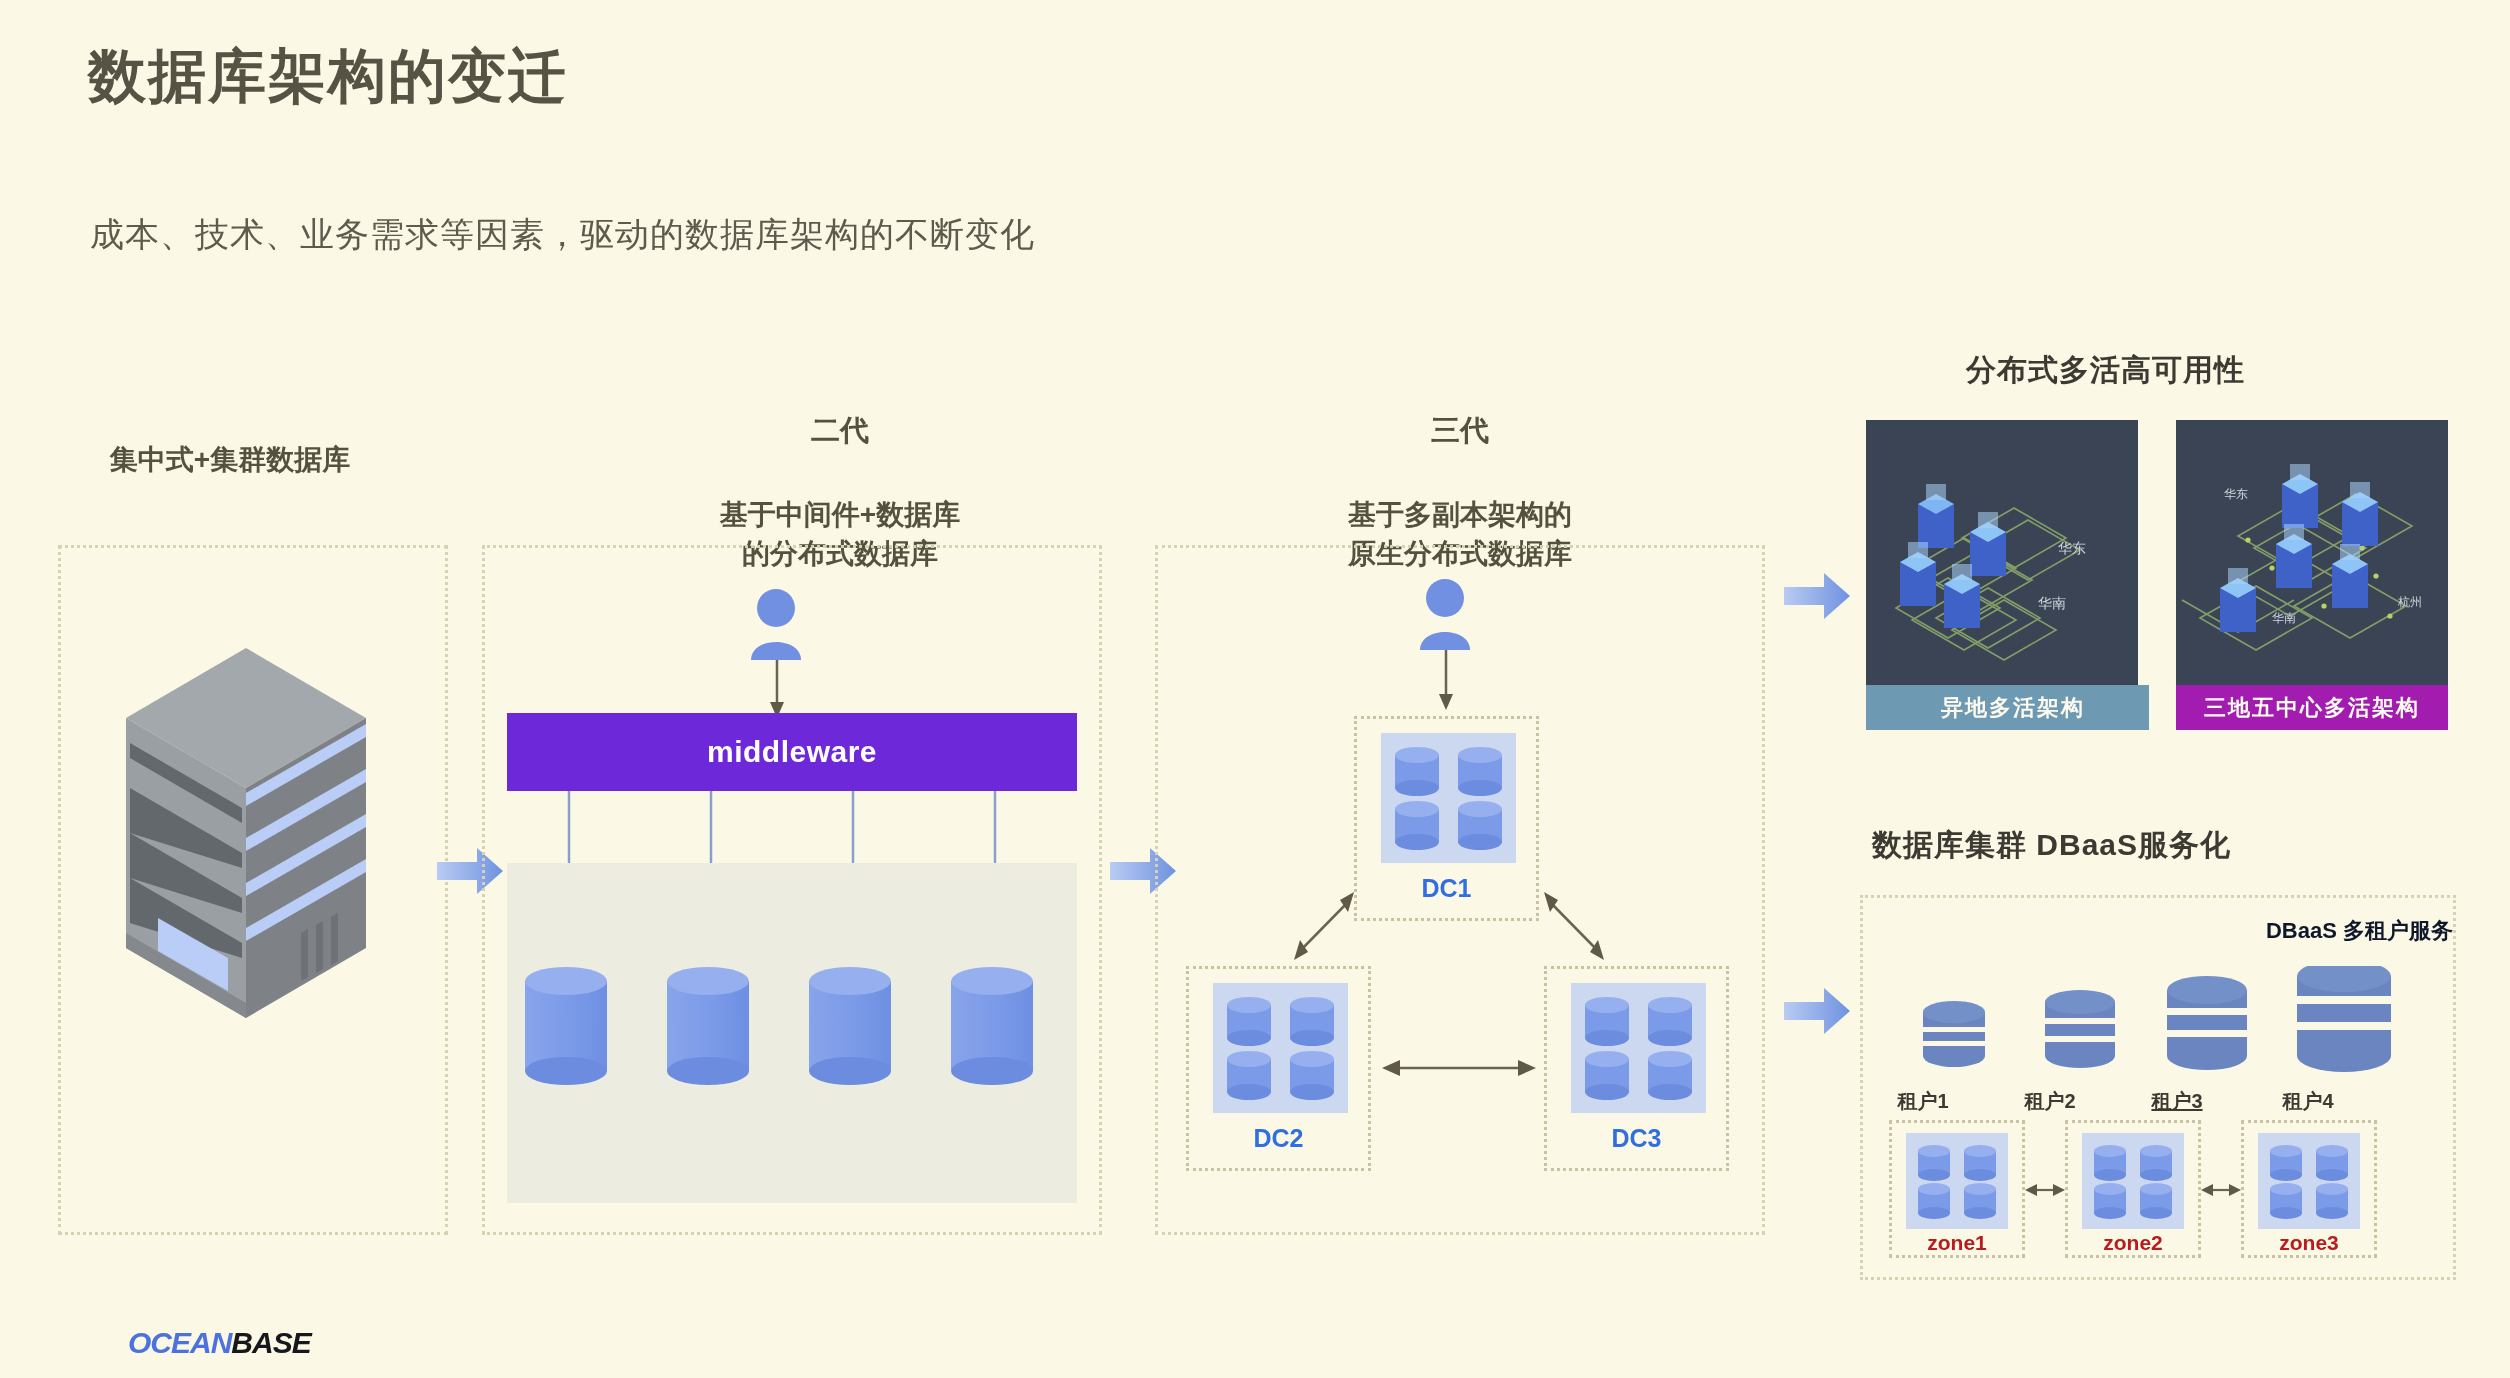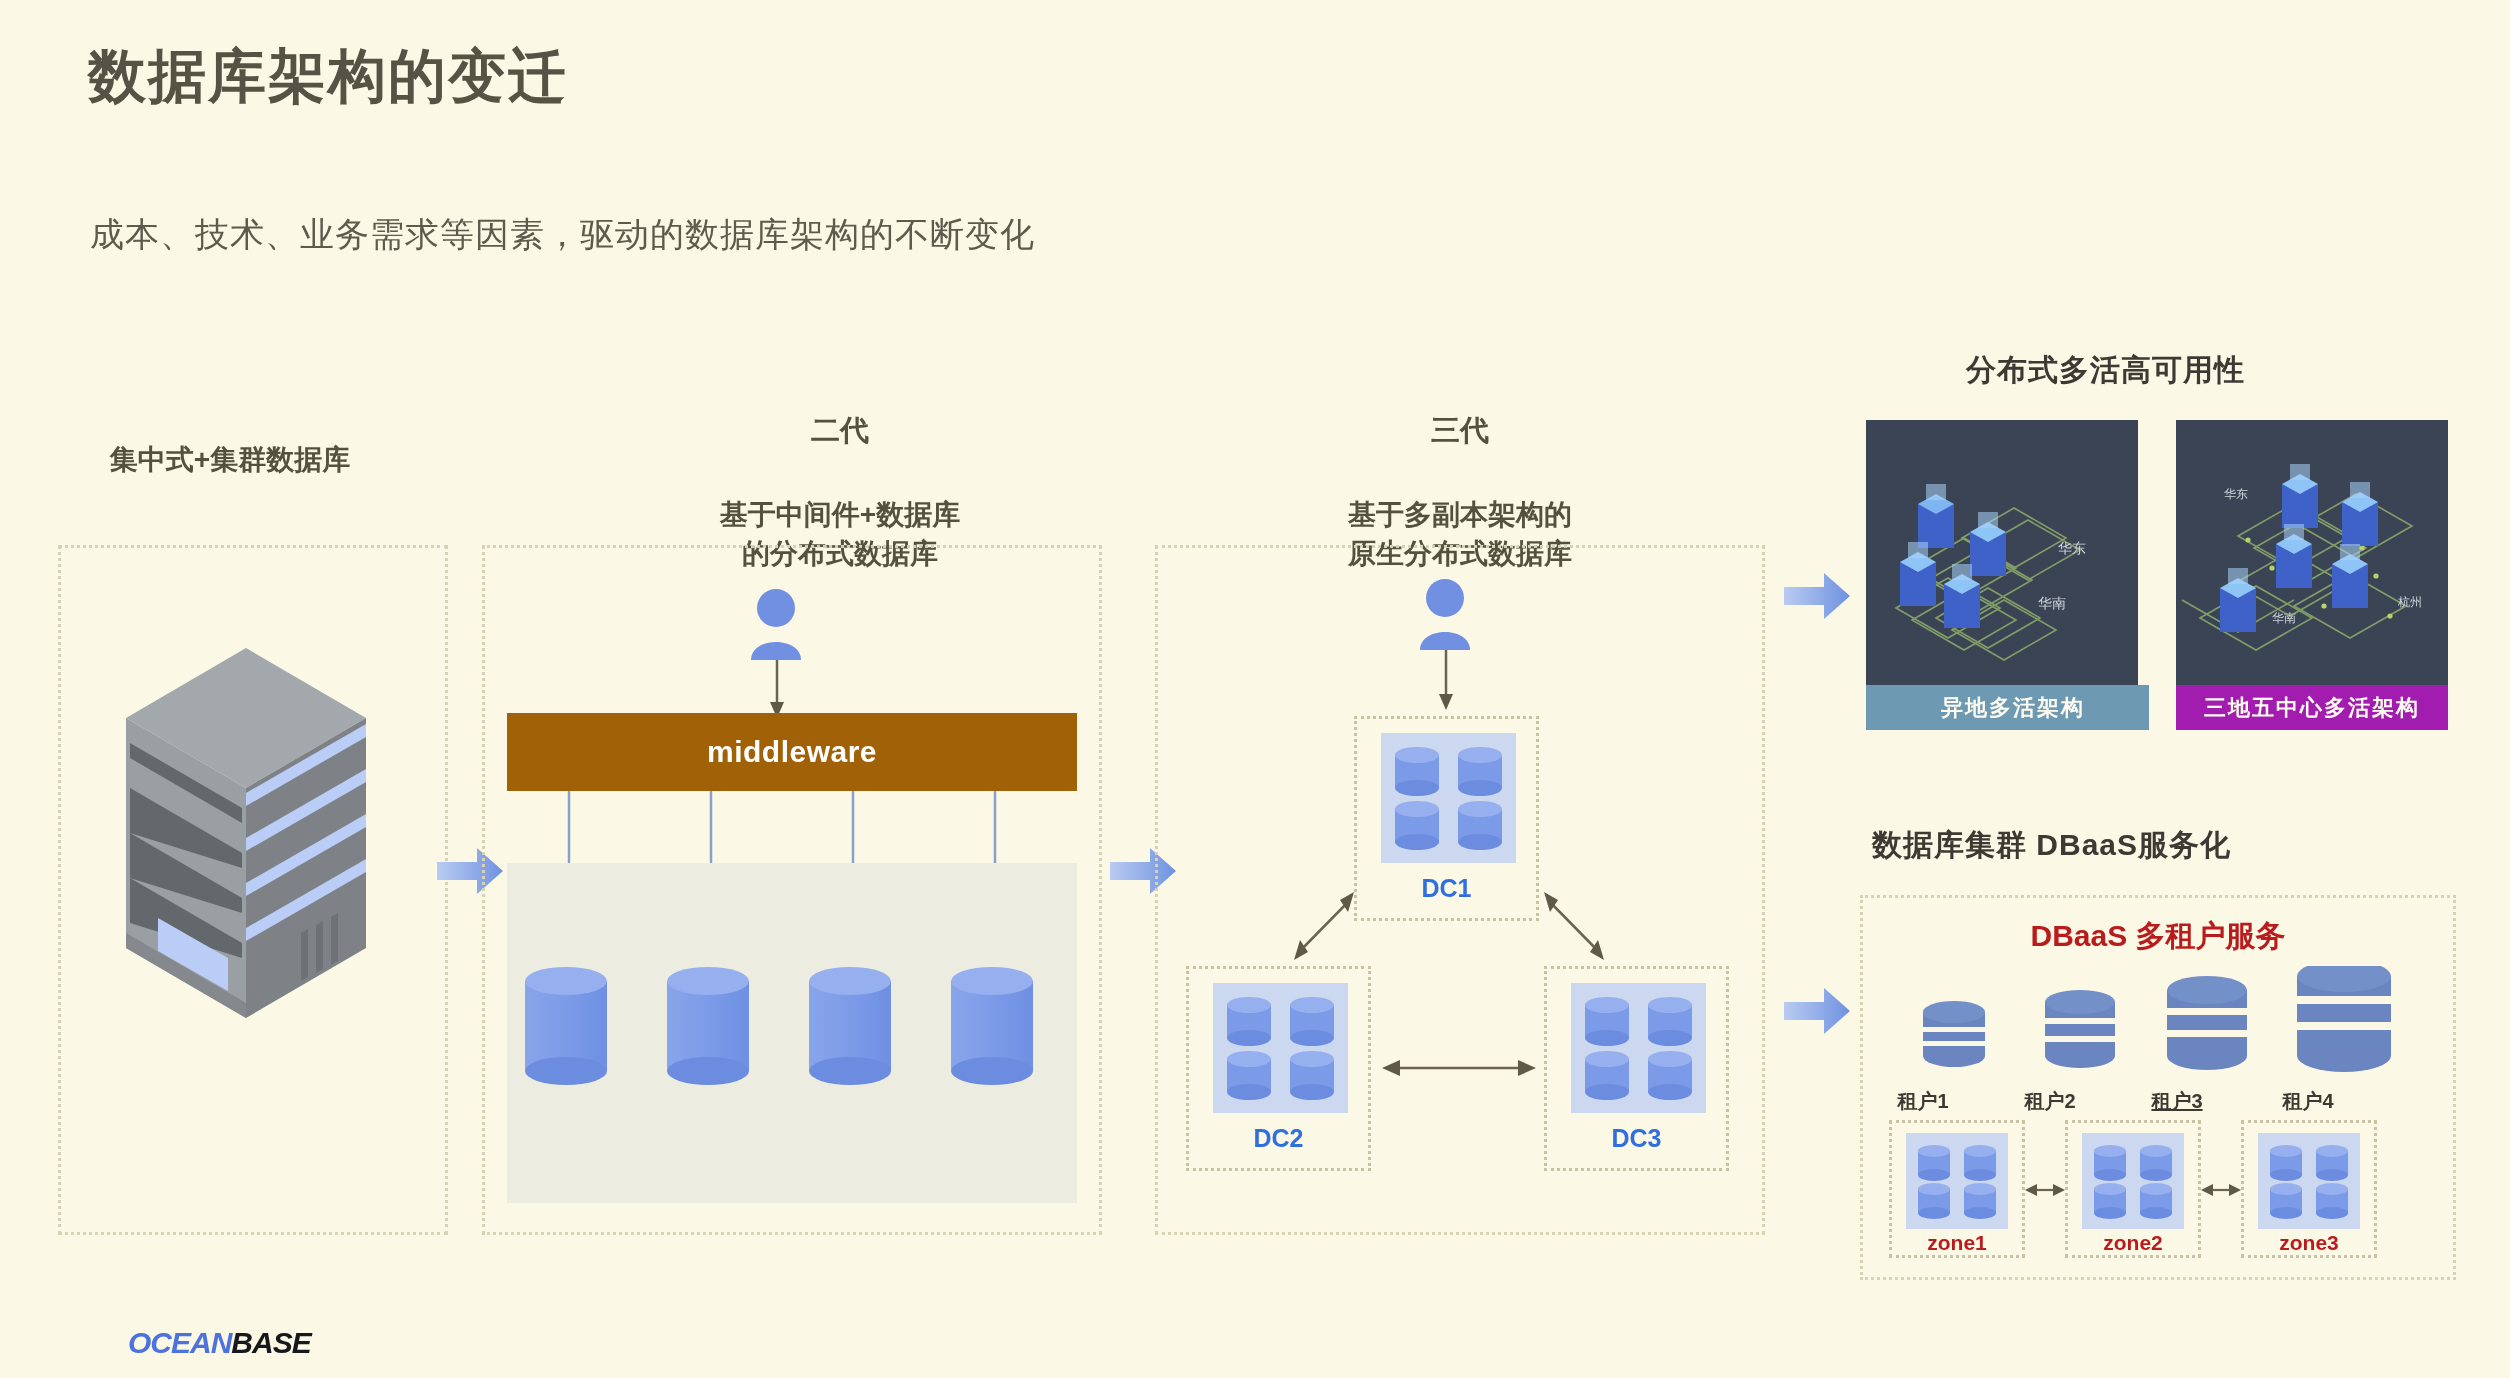--- a/index.html
+++ b/index.html
@@ -72,21 +72,21 @@
     position: absolute;
     width: 66px; height: 46px;
   }
 
   
   .server-wrap { position: absolute; }
 
   
   .middleware-box {
     position: absolute;
-    background: #a16207;
+    background: #6d28d9;
     color: #ffffff;
     font-size: 30px;
     font-weight: bold;
     display: flex;
     align-items: center;
     justify-content: center;
     letter-spacing: .5px;
   }
   .gen2-panel {
     position: absolute;
@@ -135,24 +135,24 @@
   .region-lbl {
     position: absolute;
     color: #cfd6dd;
     font-size: 14px;
   }
 
   
   .dbaas-title {
     position: absolute;
     width: 100%;
-    text-align: center;
-    font-size: 30px;
-    font-weight: bold;
-    color: #b91c1c;
+    text-align: right;
+    font-size: 22px;
+    font-weight: bold;
+    color: #0f172a;
   }
   .tenant-label {
     position: absolute;
     text-align: center;
     font-size: 20px;
     font-weight: bold;
     color: #3c3a32;
     width: 120px;
   }
   .zone-label {

